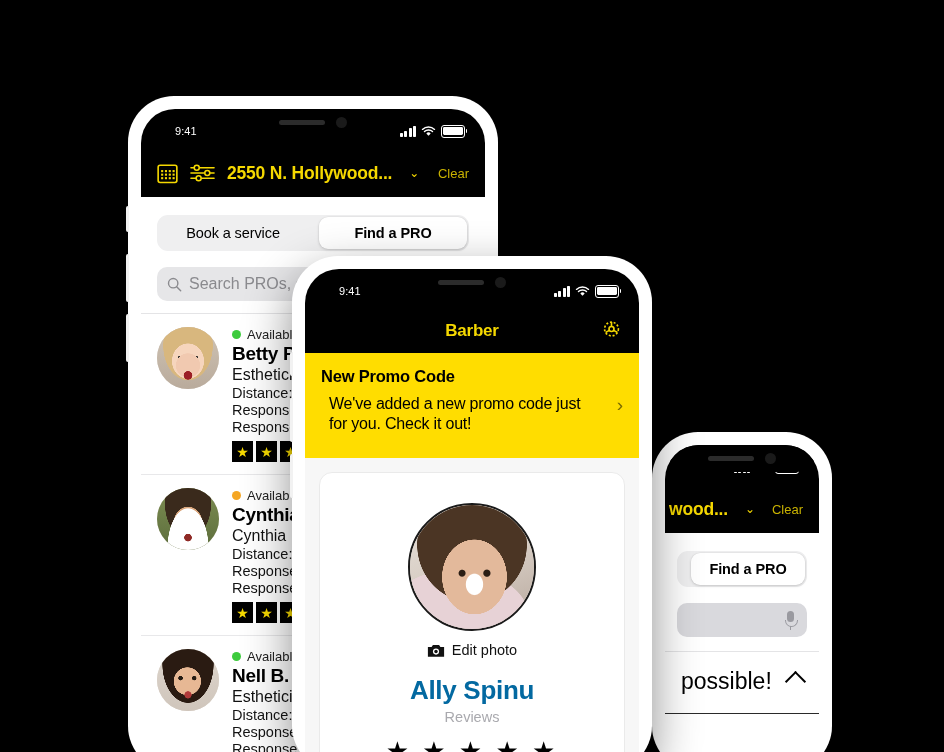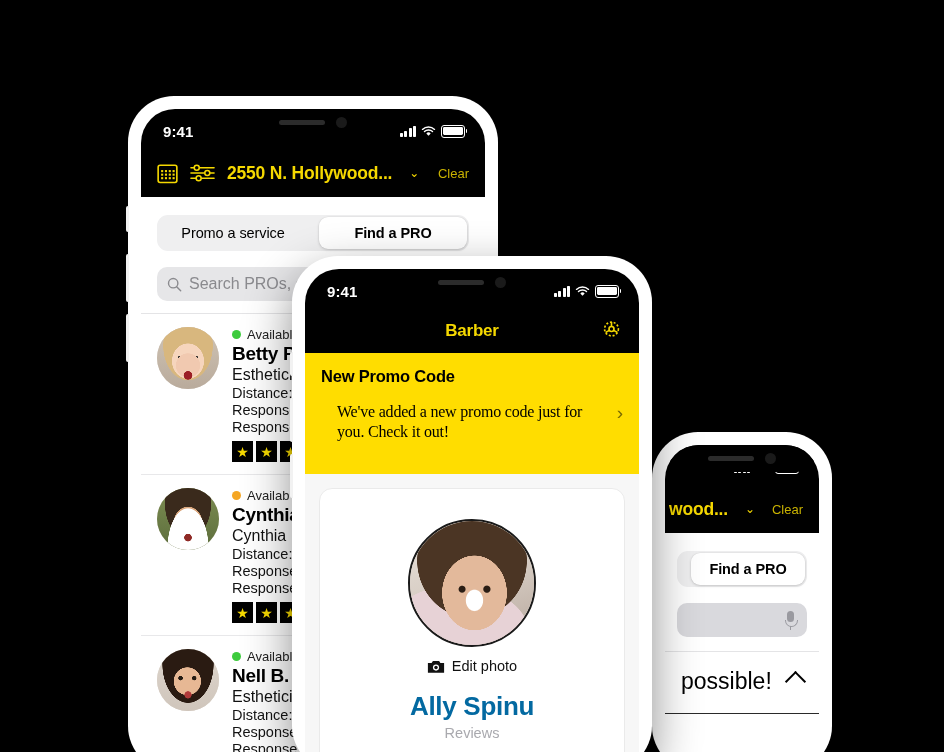--- a/index.html
+++ b/index.html
@@ -17,21 +17,21 @@
   .notch{position:absolute;left:50%;transform:translateX(-50%);top:0;width:148px;height:27px;
          background:#000;border-radius:0 0 19px 19px;z-index:9;display:flex;align-items:center;
          justify-content:center;gap:11px;}
   .notch .speaker{width:46px;height:5px;border-radius:3px;background:#2b2b2b;}
   .notch .cam{width:11px;height:11px;border-radius:50%;background:#1a1a1a;}
   .sidebtn{position:absolute;left:-2px;width:3px;border-radius:2px 0 0 2px;background:#f2f2f2;}
 
   
   .statusbar{position:relative;height:40px;background:#000;color:#fff;display:flex;align-items:center;
              justify-content:space-between;padding:0 20px 0 22px;box-sizing:border-box;}
-  .st-time{font-size:15px;font-weight:700;letter-spacing:.1px;margin-top:4px;}
+  .st-time{font-size:11px;font-weight:400;letter-spacing:.1px;margin-top:4px;margin-left:12px;}
   .st-icons{display:flex;align-items:center;gap:5px;margin-top:4px;}
   .bars{display:flex;align-items:flex-end;gap:1.5px;height:11px;}
   .bars i{display:block;width:3px;background:#fff;border-radius:.8px;}
   .bars i:nth-child(1){height:4px}.bars i:nth-child(2){height:6px}
   .bars i:nth-child(3){height:8.5px}.bars i:nth-child(4){height:11px}
   .batt{width:22px;height:11px;border:1.4px solid #fff;border-radius:3px;position:relative;}
   .batt::after{content:"";position:absolute;right:-3.4px;top:3px;width:1.8px;height:4px;background:#fff;border-radius:0 1px 1px 0;}
   .batt span{position:absolute;left:1.3px;top:1.3px;bottom:1.3px;right:1.3px;background:#fff;border-radius:1.4px;}
 
   
@@ -68,21 +68,21 @@
   .stars{display:flex;gap:3px;margin-top:6px;}
   .sq{width:21px;height:21px;background:#000;display:flex;align-items:center;justify-content:center;
       font-size:14px;line-height:1;color:#F5D800;}
 
   
   .ptitlebar{background:#000;height:44px;display:flex;align-items:center;justify-content:center;position:relative;}
   .ptitle{color:#F5D800;font-size:17px;font-weight:700;letter-spacing:-.2px;}
   .gear{position:absolute;right:16px;top:50%;transform:translateY(-50%);}
   .promo{background:#FFDD00;padding:14px 16px 16px;display:flex;align-items:center;gap:10px;}
   .promo h3{margin:0 0 3px;font-size:16.5px;font-weight:700;color:#000;letter-spacing:-.2px;}
-  .promo p{margin:16px;font-size:16px;line-height:20px;color:#000;letter-spacing:-.2px;font-family:Liberation Serif, serif;}
+  .promo p{margin:8px;font-size:16px;line-height:20px;color:#000;letter-spacing:-.2px;}
   .promo .arw{margin-left:auto;color:#7a6a00;font-size:19px;}
   .pbody{background:#F7F7F7;padding:14px 14px 0;height:100%;box-sizing:border-box;}
   .pcard{background:#fff;border:1px solid #EAEAEA;border-radius:13px;padding:30px 16px 14px;text-align:center;}
   .bigav{width:124px;height:124px;border-radius:50%;margin:0 auto;overflow:hidden;border:2px solid #1a1a1a;position:relative;background:#e8e0d8;}
   .editphoto{margin-top:11px;display:flex;align-items:center;justify-content:center;gap:7px;
              font-size:14.5px;color:#111;}
   .pn{font-size:26px;font-weight:700;margin-top:17px;color:#0369a1;letter-spacing:-.3px;}
   .pg{font-size:14.5px;color:#A9A9AE;margin-top:3px;}
   .bigstars{margin-top:13px;font-size:26px;letter-spacing:3px;color:#000;line-height:1;}
   .rev{font-size:15px;color:#111;margin-top:6px;}
@@ -215,21 +215,21 @@
           <circle cx="18" cy="10" r="2.6" fill="#000" stroke="#F5D800" stroke-width="1.6"></circle>
           <circle cx="9" cy="15.5" r="2.6" fill="#000" stroke="#F5D800" stroke-width="1.6"></circle>
         </svg>
         <div class="addr">2550 N. Hollywood...</div>
         <div class="chev">⌄</div>
         <div class="clear">Clear</div>
       </div>
 
       <div class="segwrap">
         <div class="seg">
-          <div>Promo a service</div>
+          <div>Book a service</div>
           <div class="on">Find a PRO</div>
         </div>
       </div>
 
       <div class="searchwrap">
         <div class="search">
           <svg width="15" height="15" viewBox="0 0 16 16">
             <circle cx="6.6" cy="6.6" r="5" fill="none" stroke="#8A8A8E" stroke-width="1.5"></circle>
             <line x1="10.3" y1="10.3" x2="14.6" y2="14.6" stroke="#8A8A8E" stroke-width="1.5" stroke-linecap="round"></line>
           </svg>

